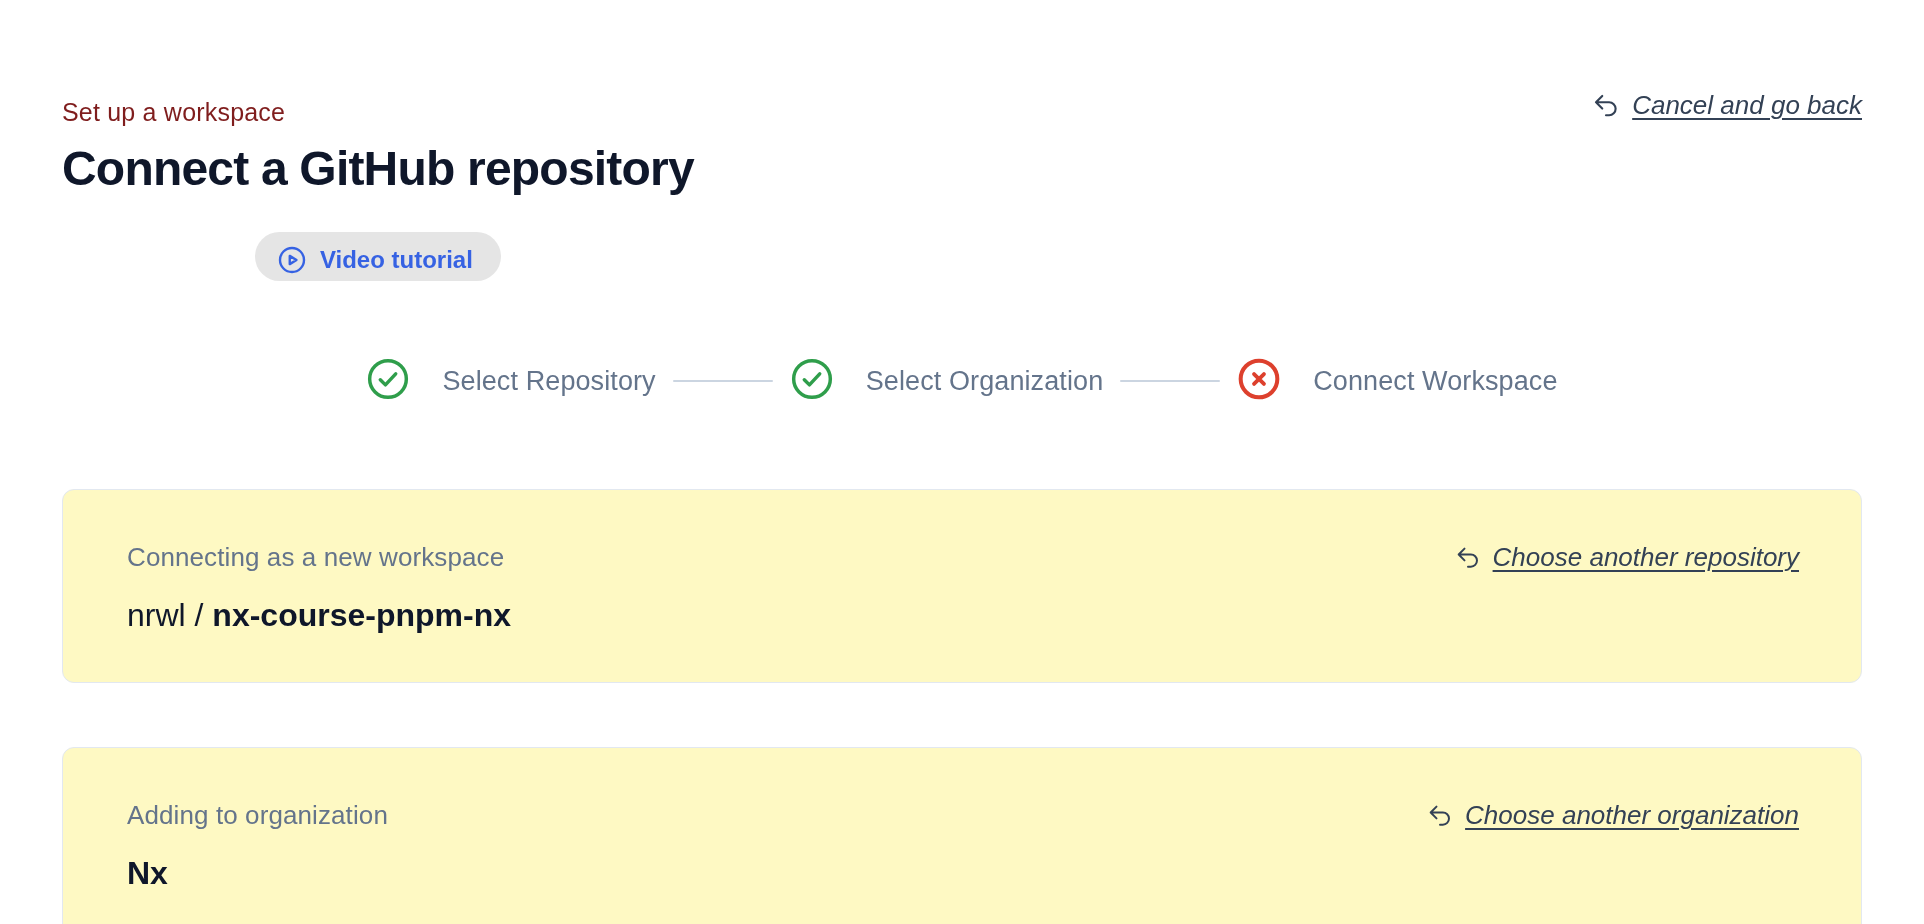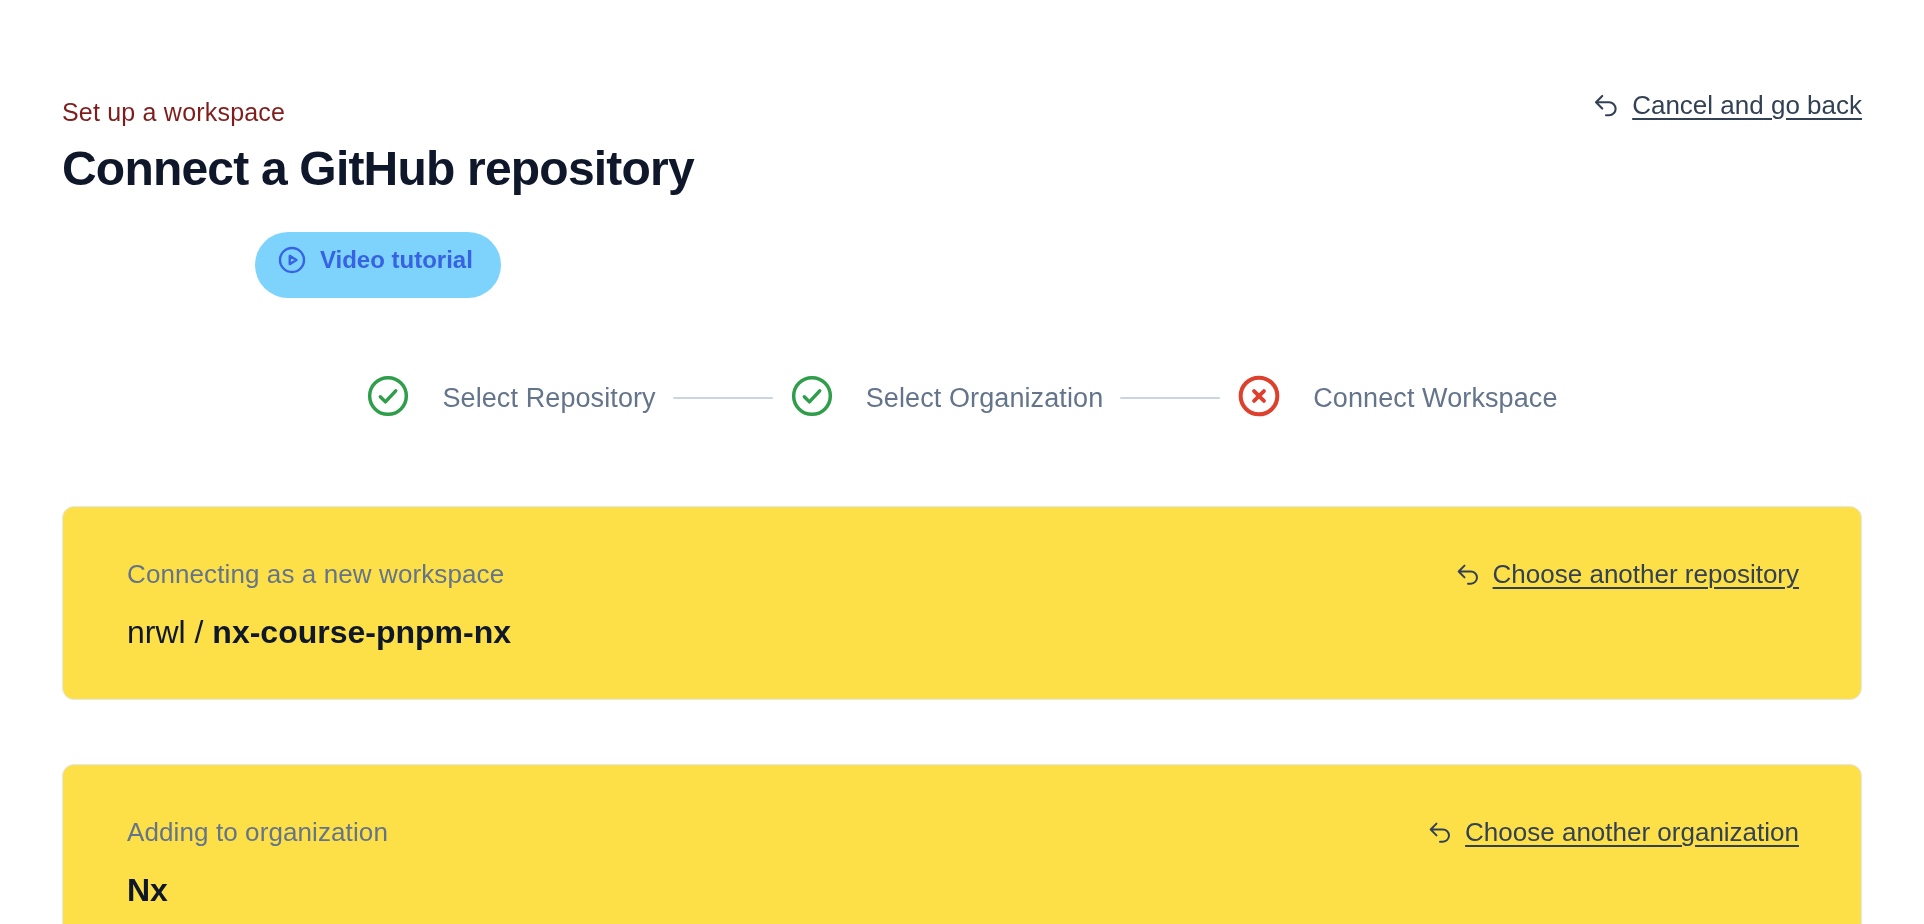--- a/index.html
+++ b/index.html
@@ -12,45 +12,45 @@
   }
   .page { width: 100%; height: 100%; padding: 0 62px; }
 
   
   .header-row { display: flex; justify-content: space-between; align-items: flex-start; padding-top: 88px; }
   .eyebrow { font-size: 25px; color: #7f1d1d; margin-top: 10px; letter-spacing: 0.2px; }
   .title-row { display: flex; align-items: center; gap: 36px; margin-top: 14px; flex-direction: column; }
   h1.page-title { font-size: 48px; font-weight: 800; color: #0f172a; letter-spacing: -0.8px; }
   .video-pill {
     display: inline-flex; align-items: center; gap: 13px;
-    background: #7dd3fc; color: #3662e3;
+    background: #e5e5e5; color: #3662e3;
     border: none; border-radius: 9999px;
-    padding: 13px 28px 23px 22px;
+    padding: 13px 28px 6px 22px;
     font-family: "Liberation Sans", sans-serif;
     font-size: 24px; font-weight: 700; cursor: pointer;
   }
   .link {
     display: inline-flex; align-items: center; gap: 11px;
     color: #334155; font-size: 26px; text-decoration: none; cursor: pointer;
   }
-  .link .link-text { text-decoration: underline; text-decoration-thickness: 1.5px; text-underline-offset: 4px; }
+  .link .link-text { text-decoration: underline; text-decoration-thickness: 1.5px; text-underline-offset: 4px; font-style: italic; }
   .cancel-link { margin-top: 2px; }
 
   
   .stepper { display: flex; align-items: center; justify-content: center; margin-top: 76px; }
   .step { display: flex; align-items: center; gap: 32px; }
   .step-label { font-size: 27px; font-weight: 500; color: #64748b; letter-spacing: 0.1px; }
   .connector { width: 100px; height: 2px; background: #cbd5e1; margin: 0 17px; border-radius: 1px; }
   .step-icon { display: block; }
 
   
   .card {
     border: 1px solid #e2e8f0; border-radius: 12px;
     padding: 52px 62px 48px 64px;
-    background: #fde047;
+    background: #fef9c3;
   }
   .card-repo { margin-top: 84px; }
   .card-org { margin-top: 64px; }
   .card-top { display: flex; justify-content: space-between; align-items: center; }
   .card-label { font-size: 26px; color: #64748b; letter-spacing: 0.1px; }
   .card-name { margin-top: 24px; font-size: 32px; color: #0f172a; white-space: pre; }
   .card-name .owner { font-weight: 500; }
   .card-name .repo { font-weight: 700; }
   svg { flex: none; }
 </style>

